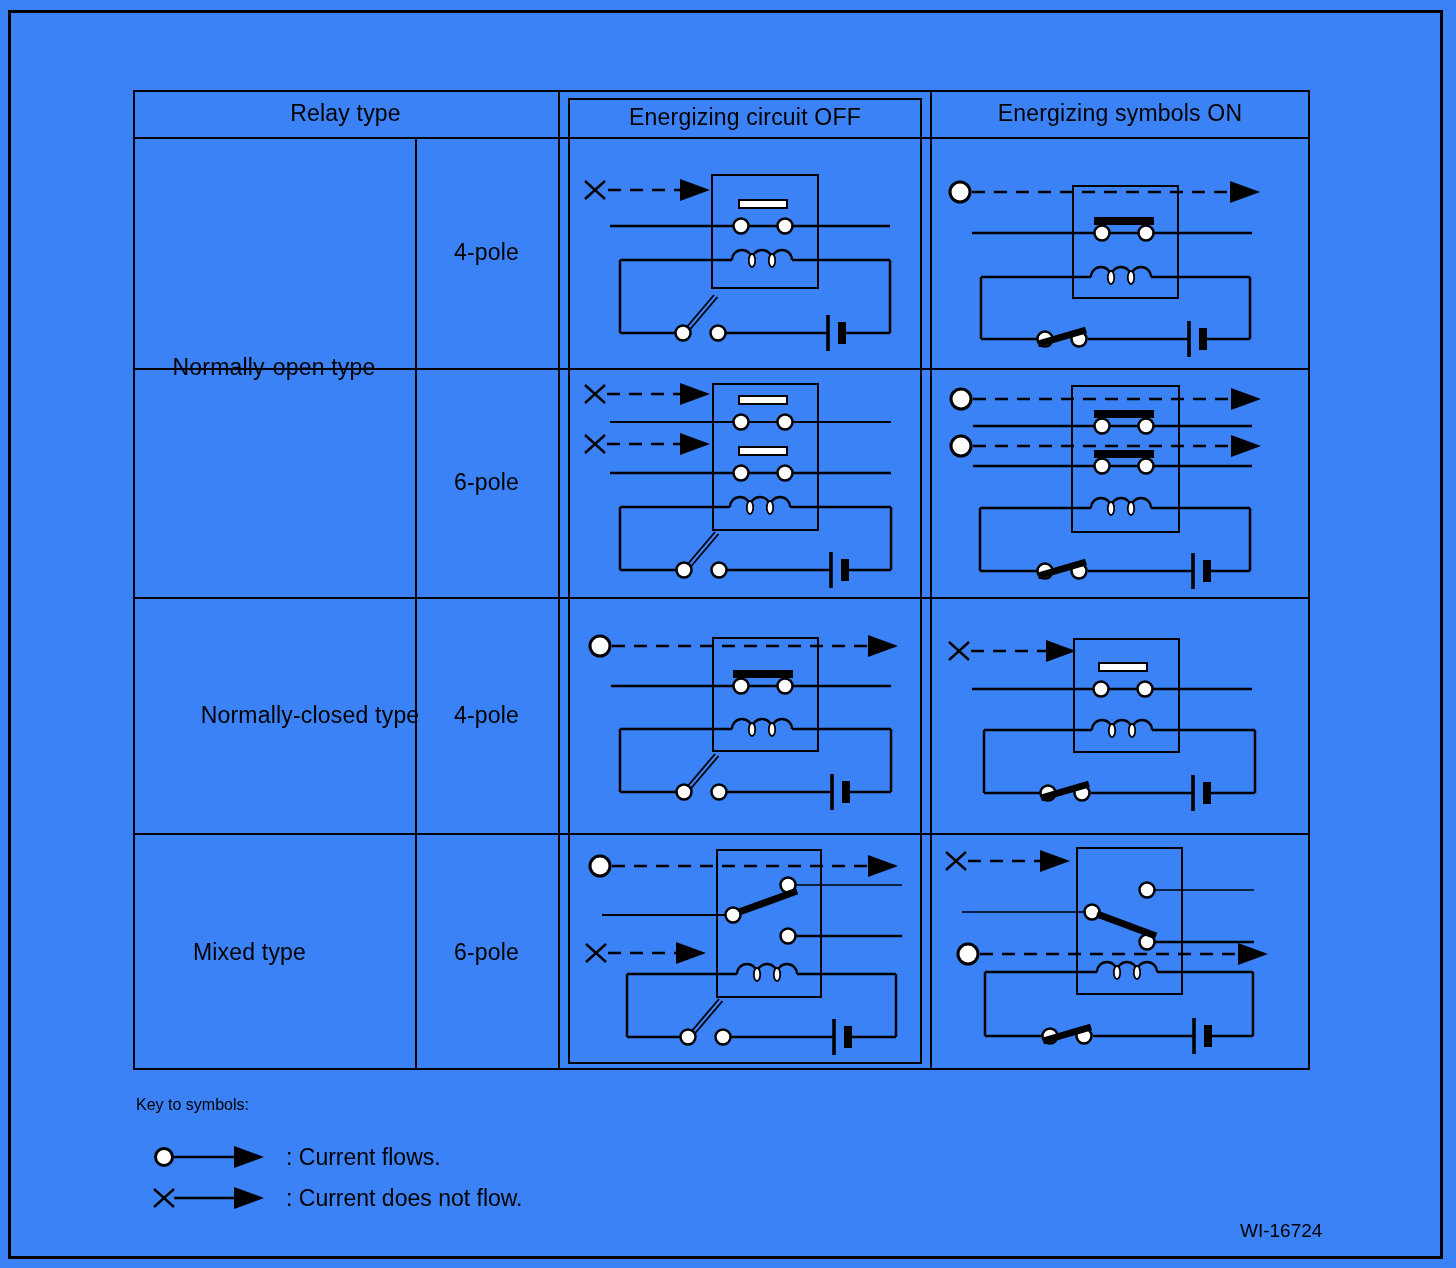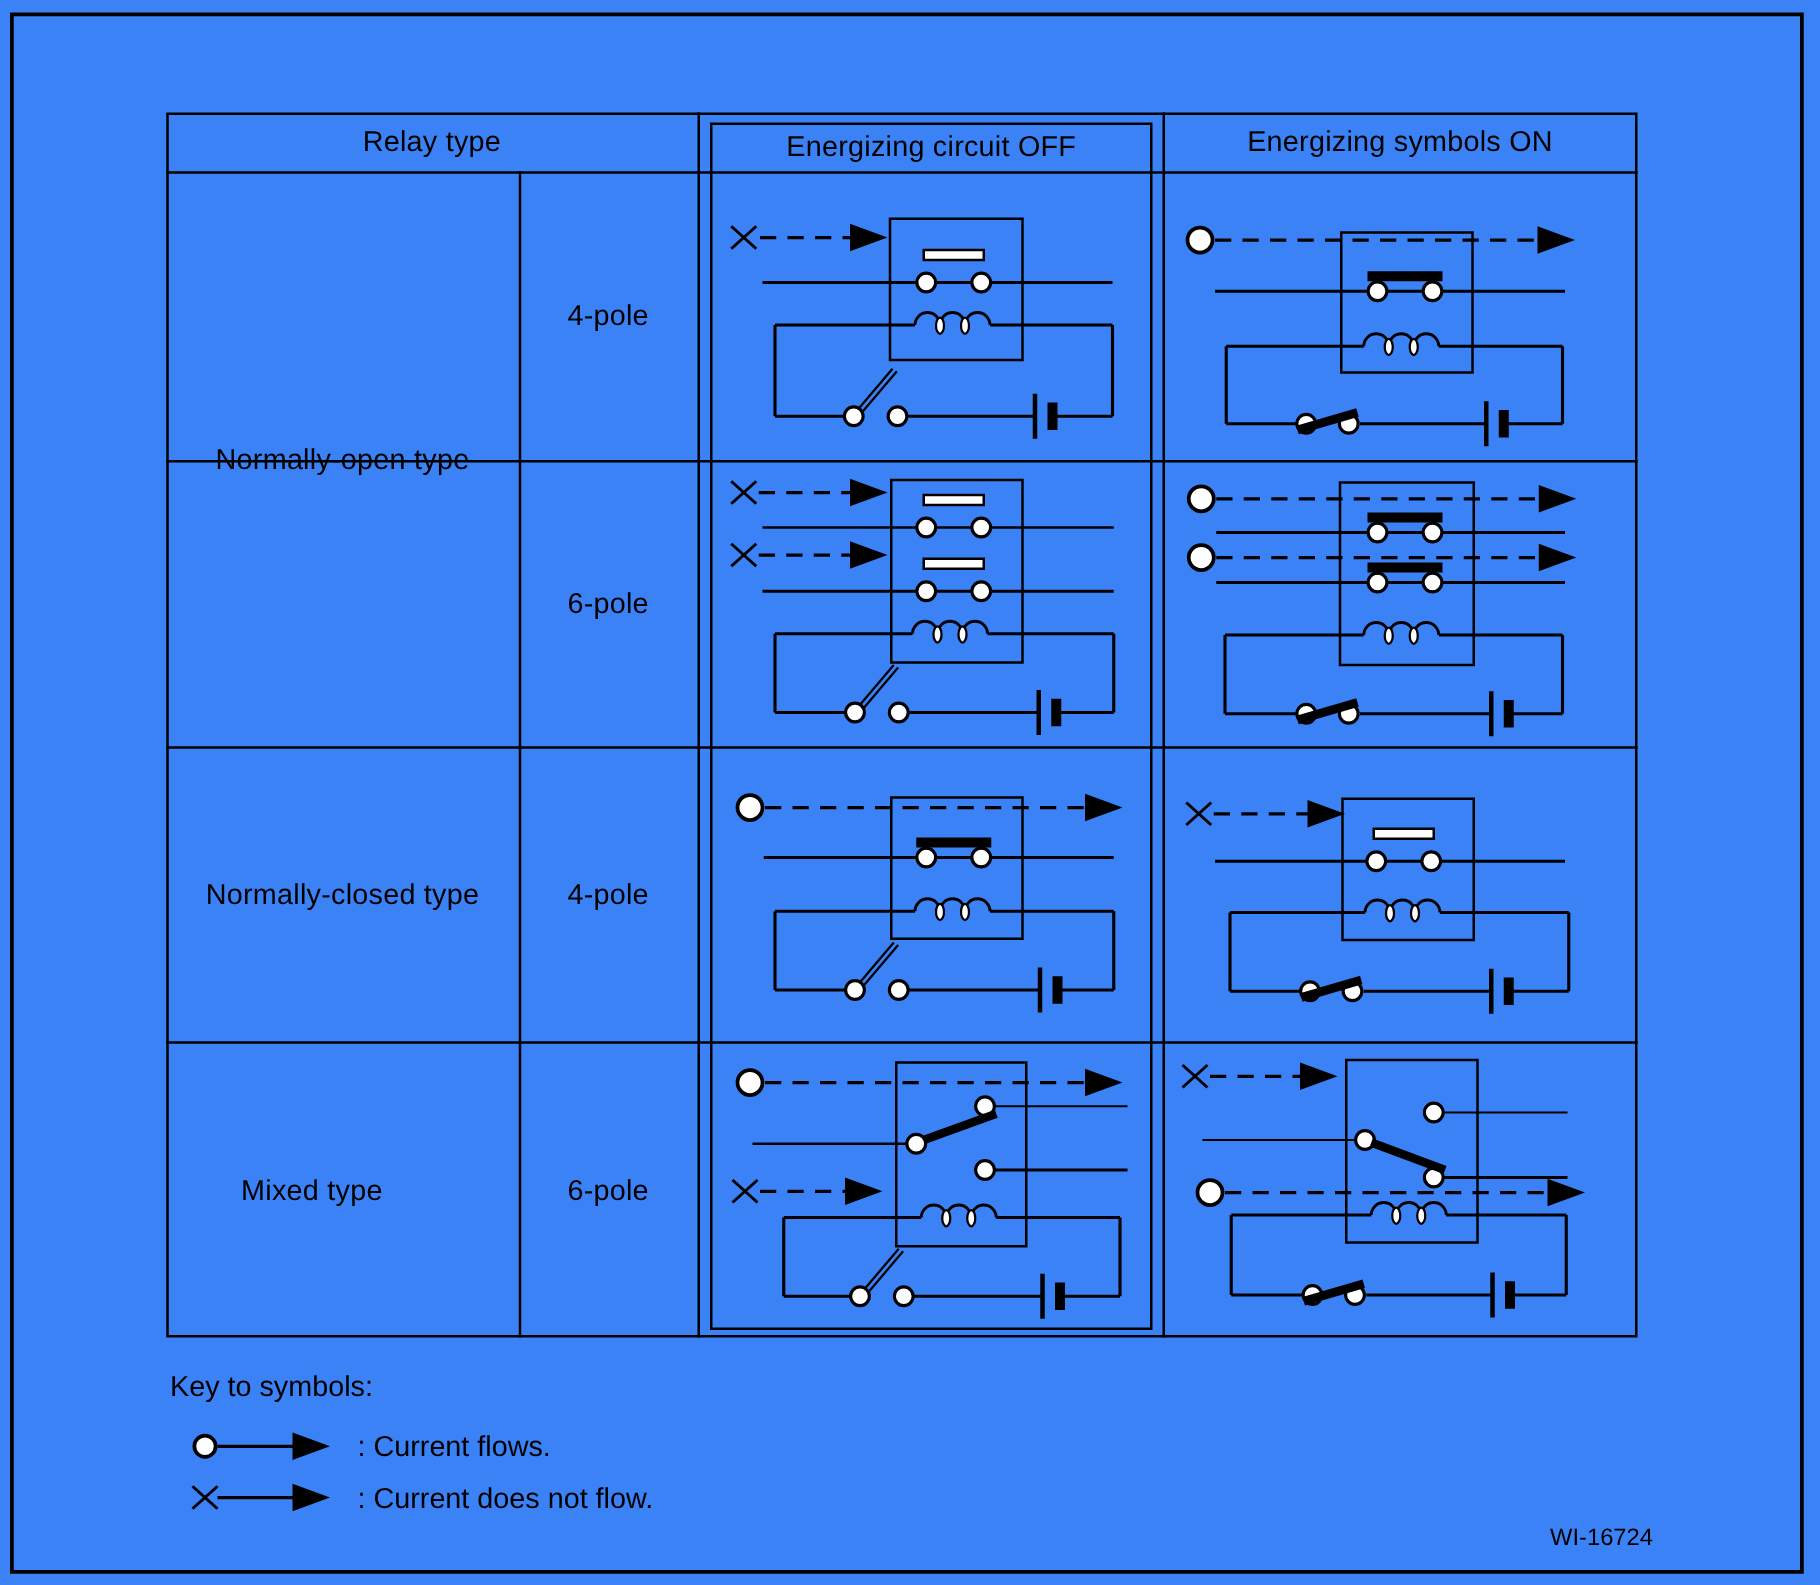--- a/index.html
+++ b/index.html
@@ -6,21 +6,21 @@
   .page{position:relative;width:1456px;height:1268px;background:#3b82f6;color:#000;
         font-family:"Liberation Sans",sans-serif;overflow:hidden;}
   .frame{position:absolute;left:8px;top:10px;width:1429px;height:1243px;border:3px solid #000;}
   .abs{position:absolute;}
   .hl{position:absolute;background:#000;height:2px;}
   .vl{position:absolute;background:#000;width:2px;}
   .outer{position:absolute;left:133px;top:90px;width:1177px;height:980px;border:2px solid #000;box-sizing:border-box;}
   .innerbox{position:absolute;left:568px;top:98px;width:354px;height:966px;border:2px solid #000;box-sizing:border-box;}
   .lbl{position:absolute;display:flex;align-items:center;justify-content:center;
        font-size:23px;letter-spacing:0.2px;text-align:center;}
-  .keytitle{position:absolute;left:136px;top:1096px;font-size:23px;}
+  .keytitle{position:absolute;left:136px;top:1096px;font-size:16px;}
   .keyrow{position:absolute;display:flex;align-items:center;gap:16px;font-size:23px;}
   .code{position:absolute;left:1240px;top:1220px;width:200px;text-align:left;font-size:19px;}
   svg{display:block;}
 </style>
 </head>
 <body>
 
 <div class="page">
 
   <div class="frame"></div>
@@ -36,21 +36,21 @@
   <div class="vl" style="left:558px;top:90px;height:980px;"></div>
   <div class="vl" style="left:930px;top:90px;height:980px;"></div>
 
   <div class="lbl" style="left:133px;top:90px;width:425px;height:47px;">Relay type</div>
   <div class="lbl" style="left:568px;top:98px;width:354px;height:39px;text-align:right;">Energizing circuit OFF</div>
   <div class="lbl" style="left:930px;top:90px;width:380px;height:47px;">Energizing symbols ON</div>
 
   <div class="lbl" style="left:133px;top:137px;width:282px;height:460px;">Normally-open type</div>
   <div class="lbl" style="left:415px;top:137px;width:143px;height:231px;">4-pole</div>
   <div class="lbl" style="left:415px;top:368px;width:143px;height:229px;">6-pole</div>
-  <div class="lbl" style="left:133px;top:597px;width:282px;height:236px;">Normally-closed type</div>
+  <div class="lbl" style="left:133px;top:597px;width:282px;height:236px;padding-left:36px;">Normally-closed type</div>
   <div class="lbl" style="left:415px;top:597px;width:143px;height:236px;">4-pole</div>
   <div class="lbl" style="left:133px;top:833px;width:233px;height:239px;">Mixed type</div>
   <div class="lbl" style="left:415px;top:833px;width:143px;height:239px;">6-pole</div>
 
   <div class="abs" style="left:560px;top:140px;">
       <svg width="370" height="230" viewBox="0 0 370 230">
         <g>
           <rect x="152" y="35" width="106" height="113" fill="none" stroke="#000000" stroke-width="2"></rect>
         </g>
         <line x1="50" y1="86" x2="330" y2="86" stroke="#000000" stroke-width="2.5"></line>

